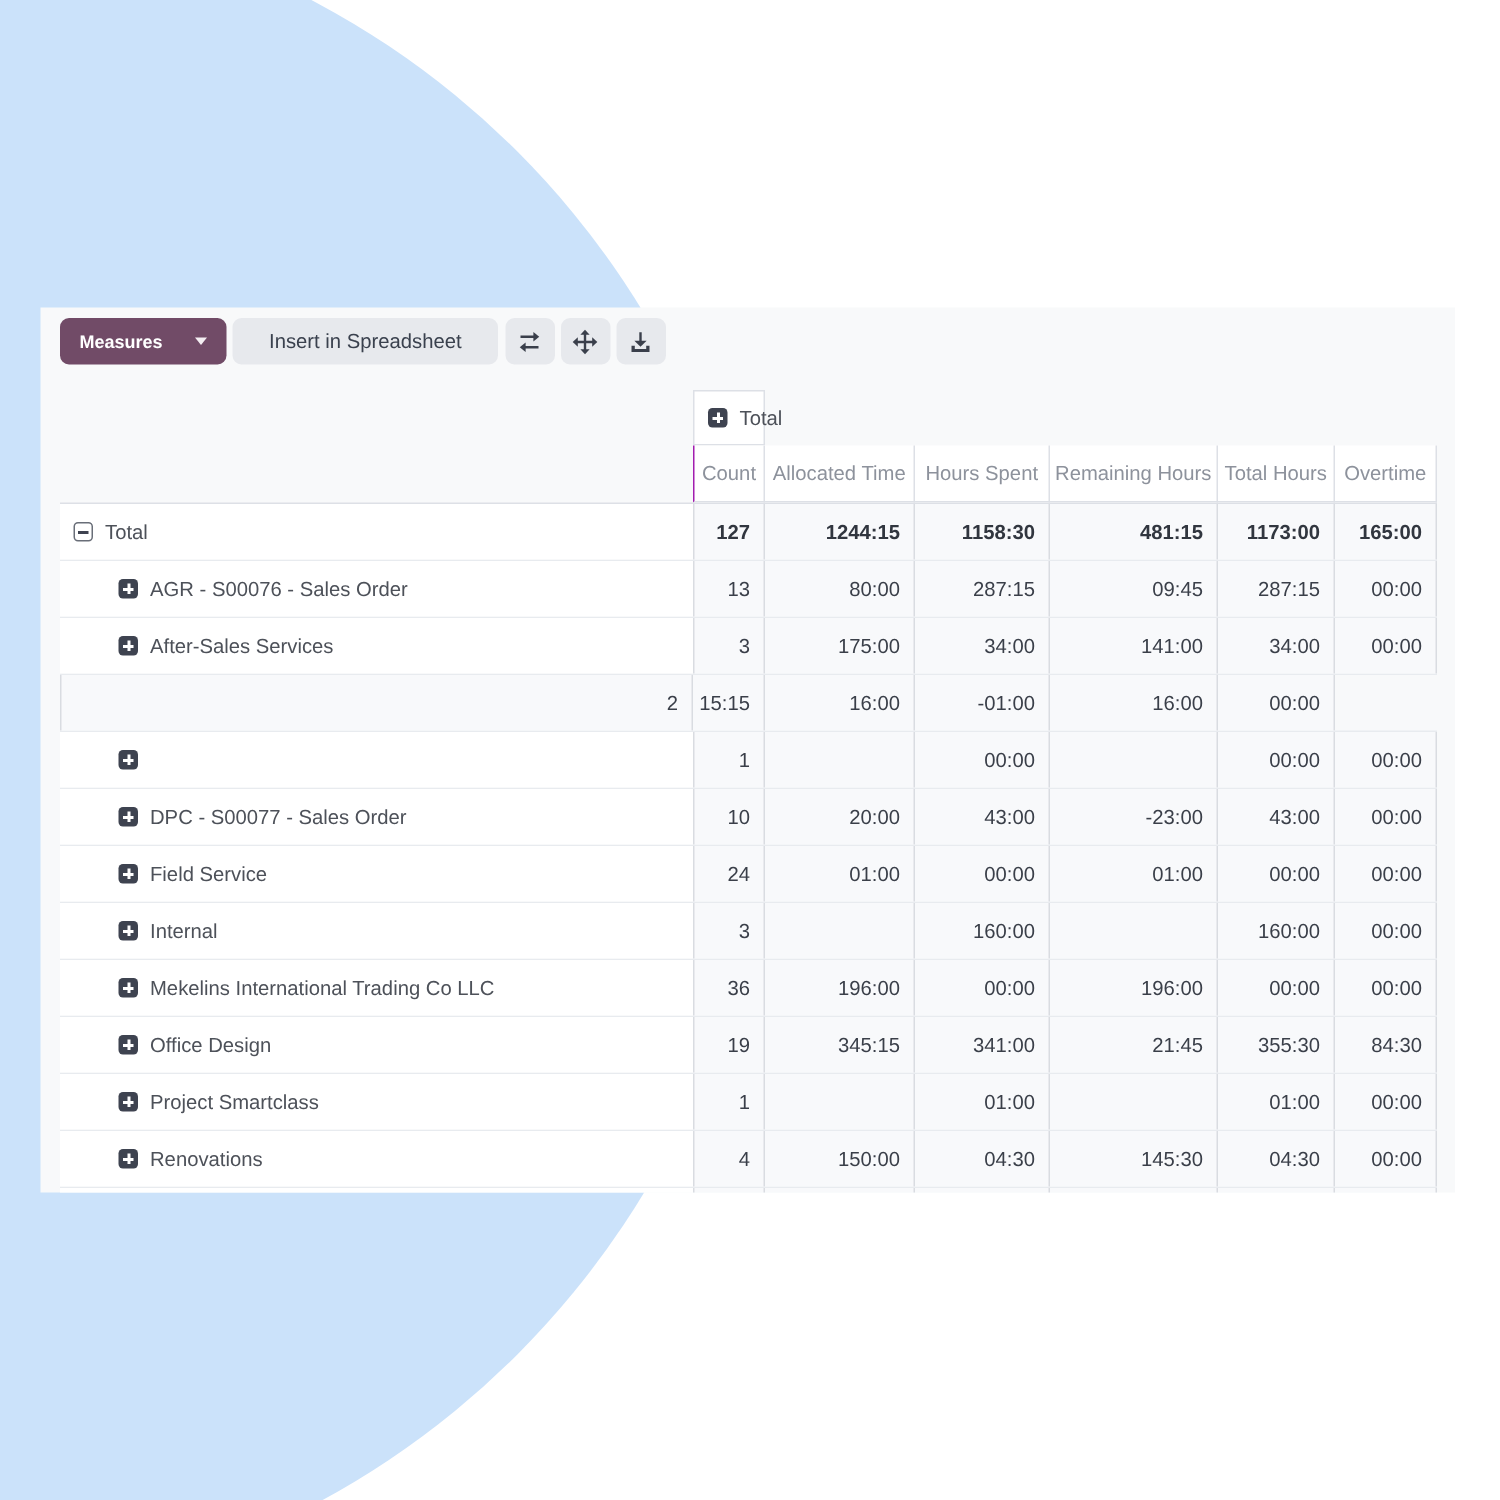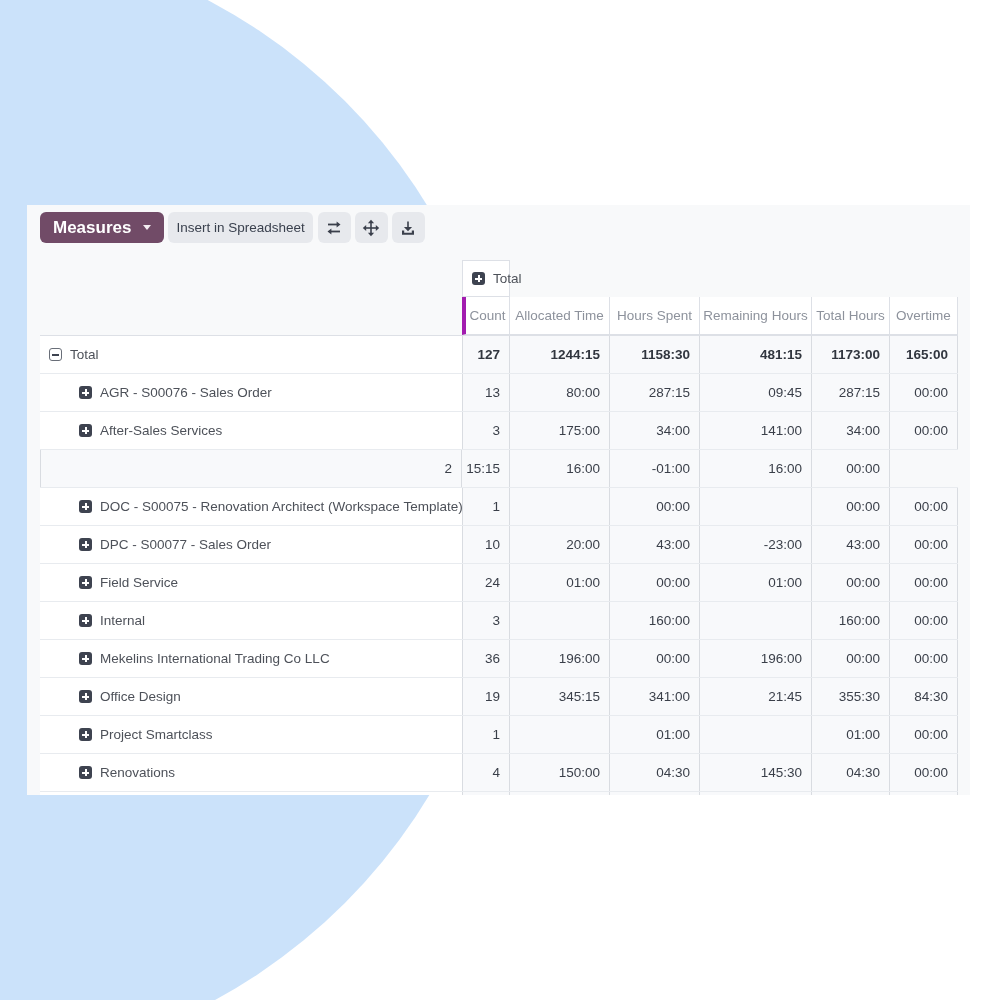--- a/index.html
+++ b/index.html
@@ -16,25 +16,25 @@
   }
   
   .panel{
     position:absolute;left:27px;top:205px;width:943px;height:590px;
     background:#f8f9fa;overflow:hidden;
   }
   
   .toolbar{position:absolute;left:13px;top:7px;height:31px;display:flex;align-items:stretch;}
   .btn{border:none;display:flex;align-items:center;justify-content:center;cursor:pointer;
        border-radius:6px;font-family:inherit;box-sizing:border-box;}
-  .btn-measures{background:#714b67;color:#fff;font-size:17px;font-weight:600;
-       padding:0 13px;gap:12px;margin-right:4px;}
+  .btn-measures{background:#714b67;color:#fff;font-size:12px;font-weight:600;
+       padding:0 13px;gap:22px;margin-right:4px;}
   .caret-down{width:0;height:0;border-left:4.5px solid transparent;border-right:4.5px solid transparent;
        border-top:5px solid #f4eef2;display:inline-block;}
-  .btn-light{background:#e7e9ed;color:#3a414e;font-size:13.5px;padding:0 8px;margin-right:5px;}
+  .btn-light{background:#e7e9ed;color:#3a414e;font-size:13.5px;padding:0 24px;margin-right:5px;}
   .icon-btn{width:33px;background:#e7e9ed;margin-right:4px;}
   .icon-btn svg{display:block;}
   
   .pivot{position:absolute;left:13px;top:55px;width:918px;}
   .cols{display:flex;}
   .cols > *{box-sizing:border-box;flex:none;}
   .cols > :nth-child(1){width:422px;}
   .cols > :nth-child(2){width:48px;}
   .cols > :nth-child(3){width:100px;}
   .cols > :nth-child(4){width:90px;}
@@ -47,21 +47,21 @@
     width:496px;background:#fff;border:1px solid #dde0e6;
     display:flex;align-items:center;gap:8px;padding-left:9px;cursor:pointer;
     color:#4d5159;font-size:13.5px;
   }
   .measure-row{height:38px;}
   .mcell{
     background:#fff;border-right:1px solid #dde0e6;border-bottom:1px solid #dde0e6;
     color:#8d929c;font-size:13.5px;display:flex;align-items:center;justify-content:center;
     cursor:pointer;white-space:nowrap;overflow:hidden;
   }
-  .mcell.first{border-left:4px solid #a21caf;}
+  .mcell.first{border-left:1px solid #a21caf;}
   .prow{height:37px;border-bottom:1px solid #e8ebef;}
   .prow.rfirst{border-top:1px solid #dde0e6;}
   .plabel{
     background:#fff;display:flex;align-items:center;gap:8px;cursor:pointer;
     color:#4d5159;font-size:13.5px;white-space:nowrap;overflow:hidden;
   }
   .plabel.lvl0{padding-left:9px;}
   .plabel.lvl1{padding-left:39px;text-align:right;}
   .pcell{
     background:#f8f9fb;border-right:1px solid #d9dce1;
@@ -188,21 +188,20 @@
     <div class="pcell first">2</div>
     <div class="pcell">15:15</div>
     <div class="pcell">16:00</div>
     <div class="pcell">-01:00</div>
     <div class="pcell">16:00</div>
     <div class="pcell">00:00</div>
   </div>
         <div class="cols prow">
     <div class="plabel lvl1">
       <span class="sq sq-plus"></span>
-      <span class="ltext">DOC - S00075 - Renovation Architect (Workspace Template)</span>
     </div>
     <div class="pcell first">1</div>
     <div class="pcell"></div>
     <div class="pcell">00:00</div>
     <div class="pcell"></div>
     <div class="pcell">00:00</div>
     <div class="pcell">00:00</div>
   </div>
         <div class="cols prow">
     <div class="plabel lvl1">

